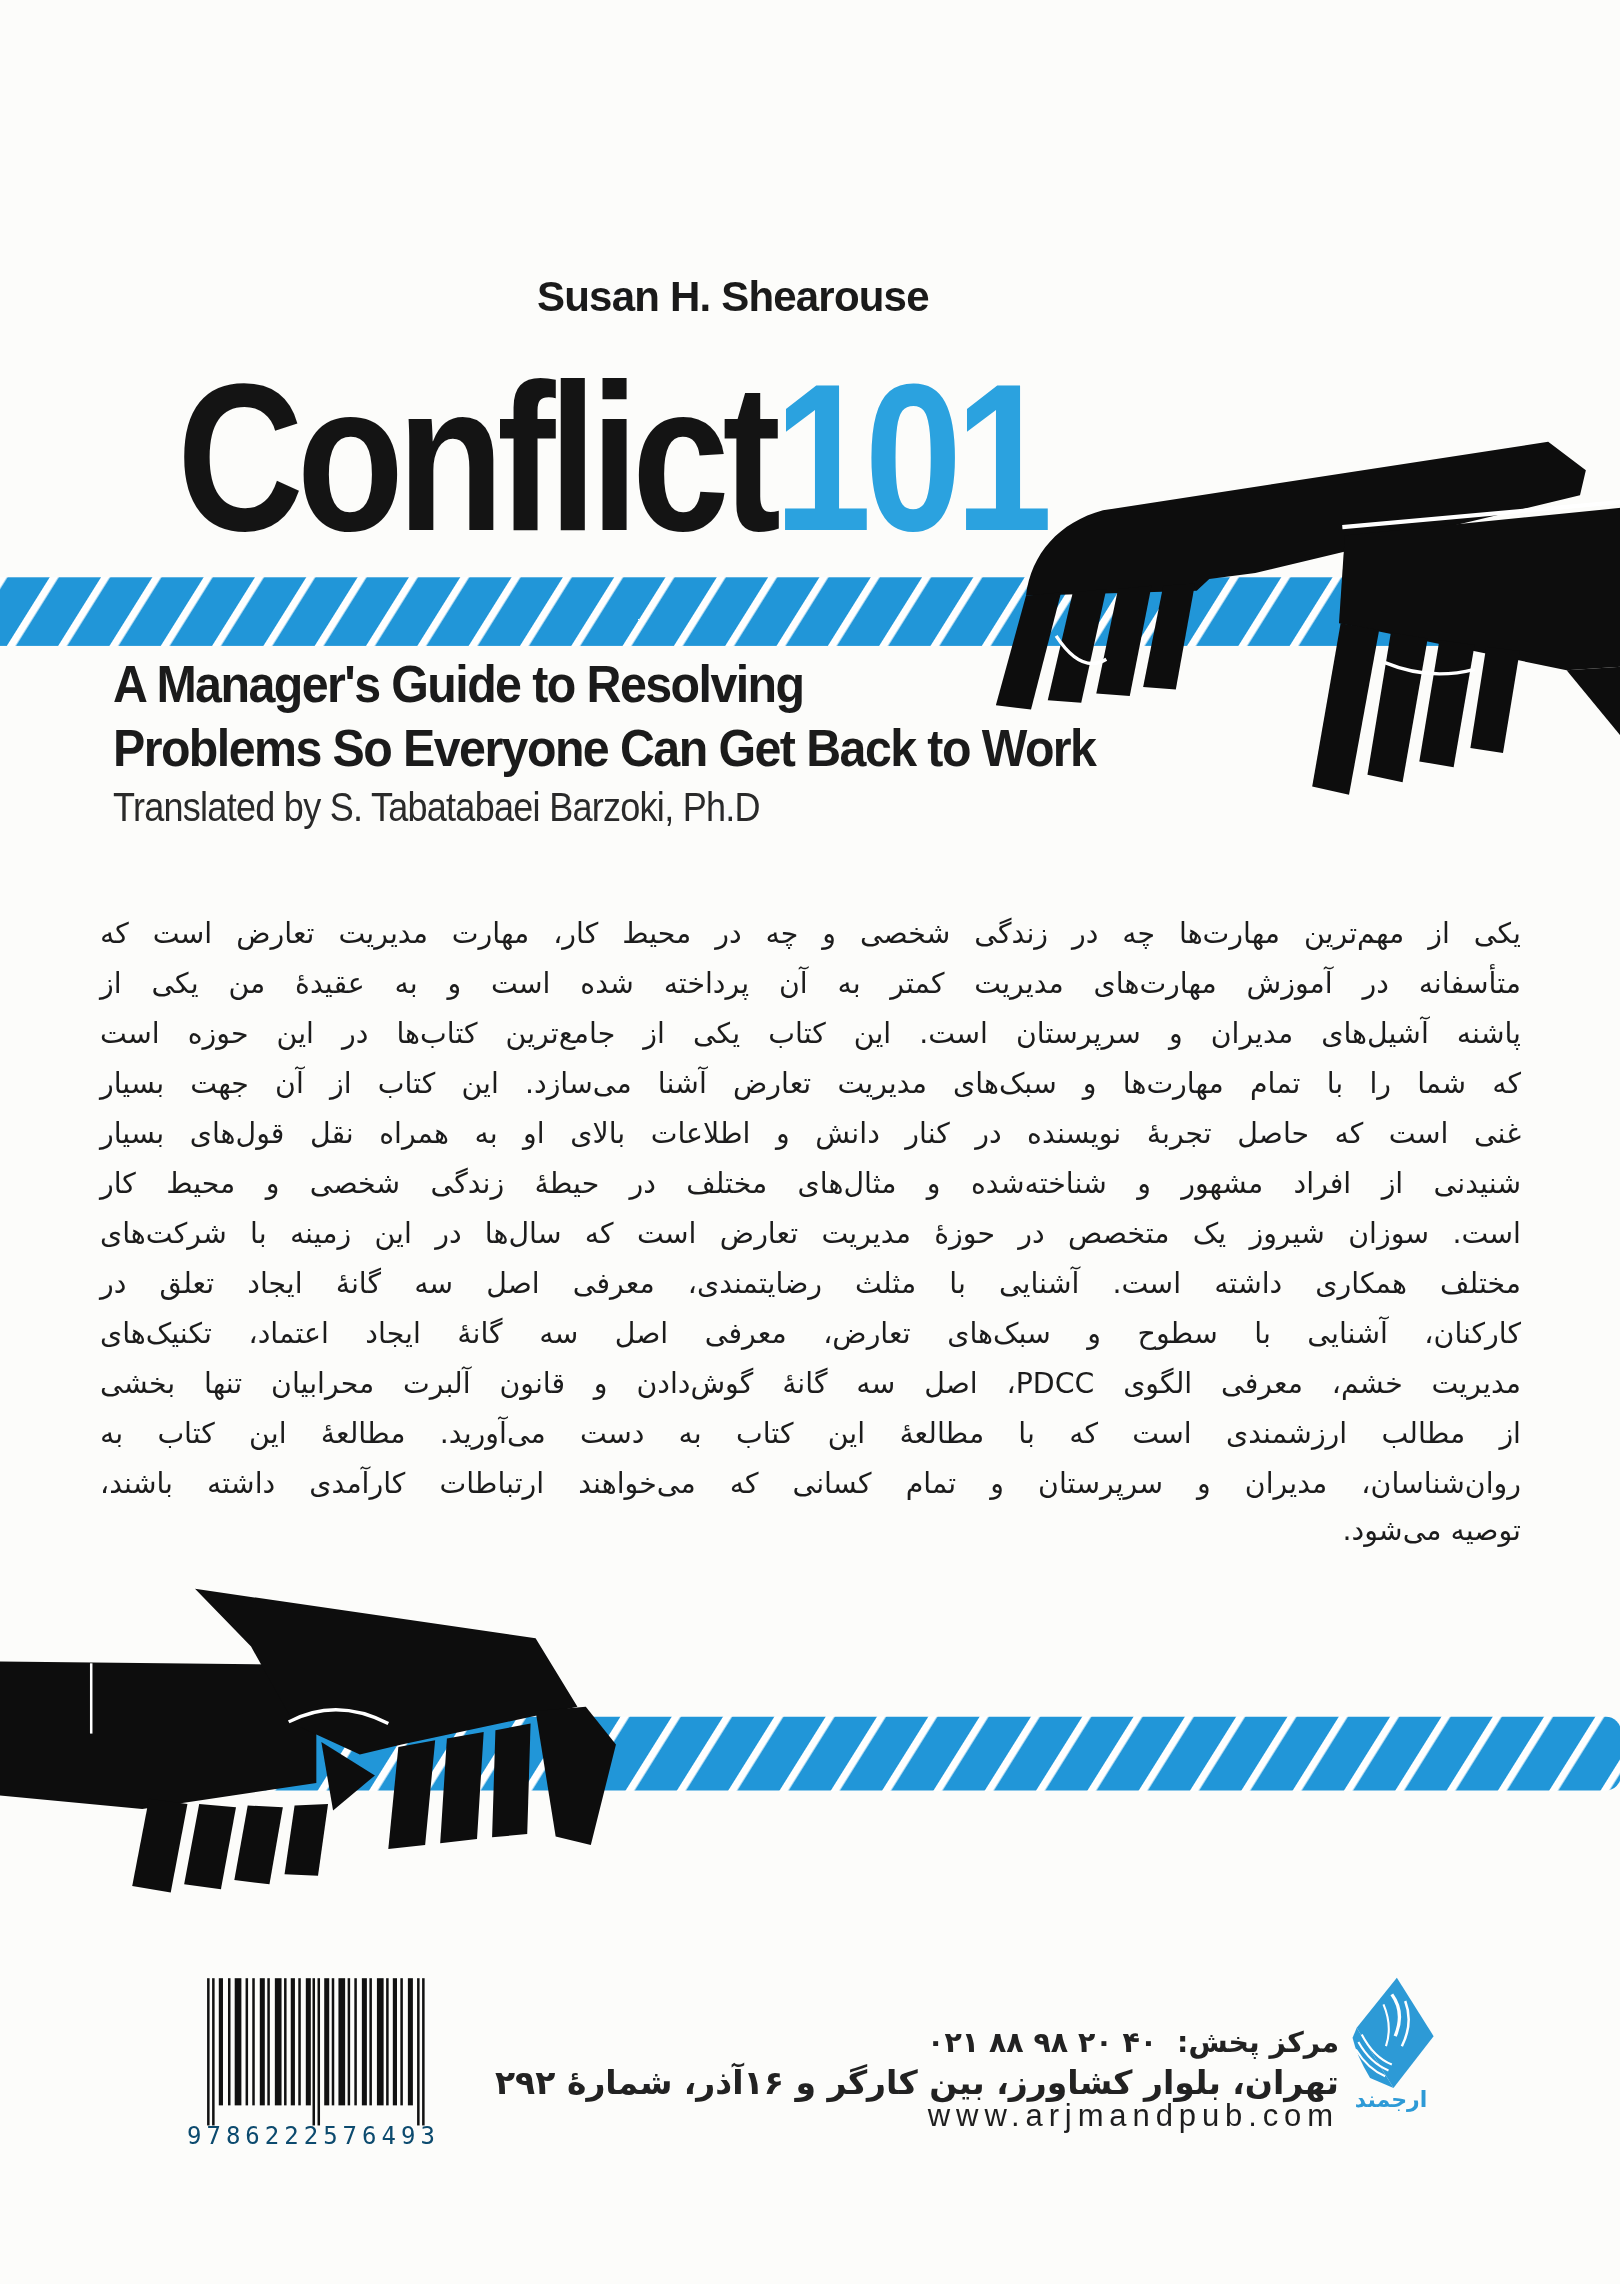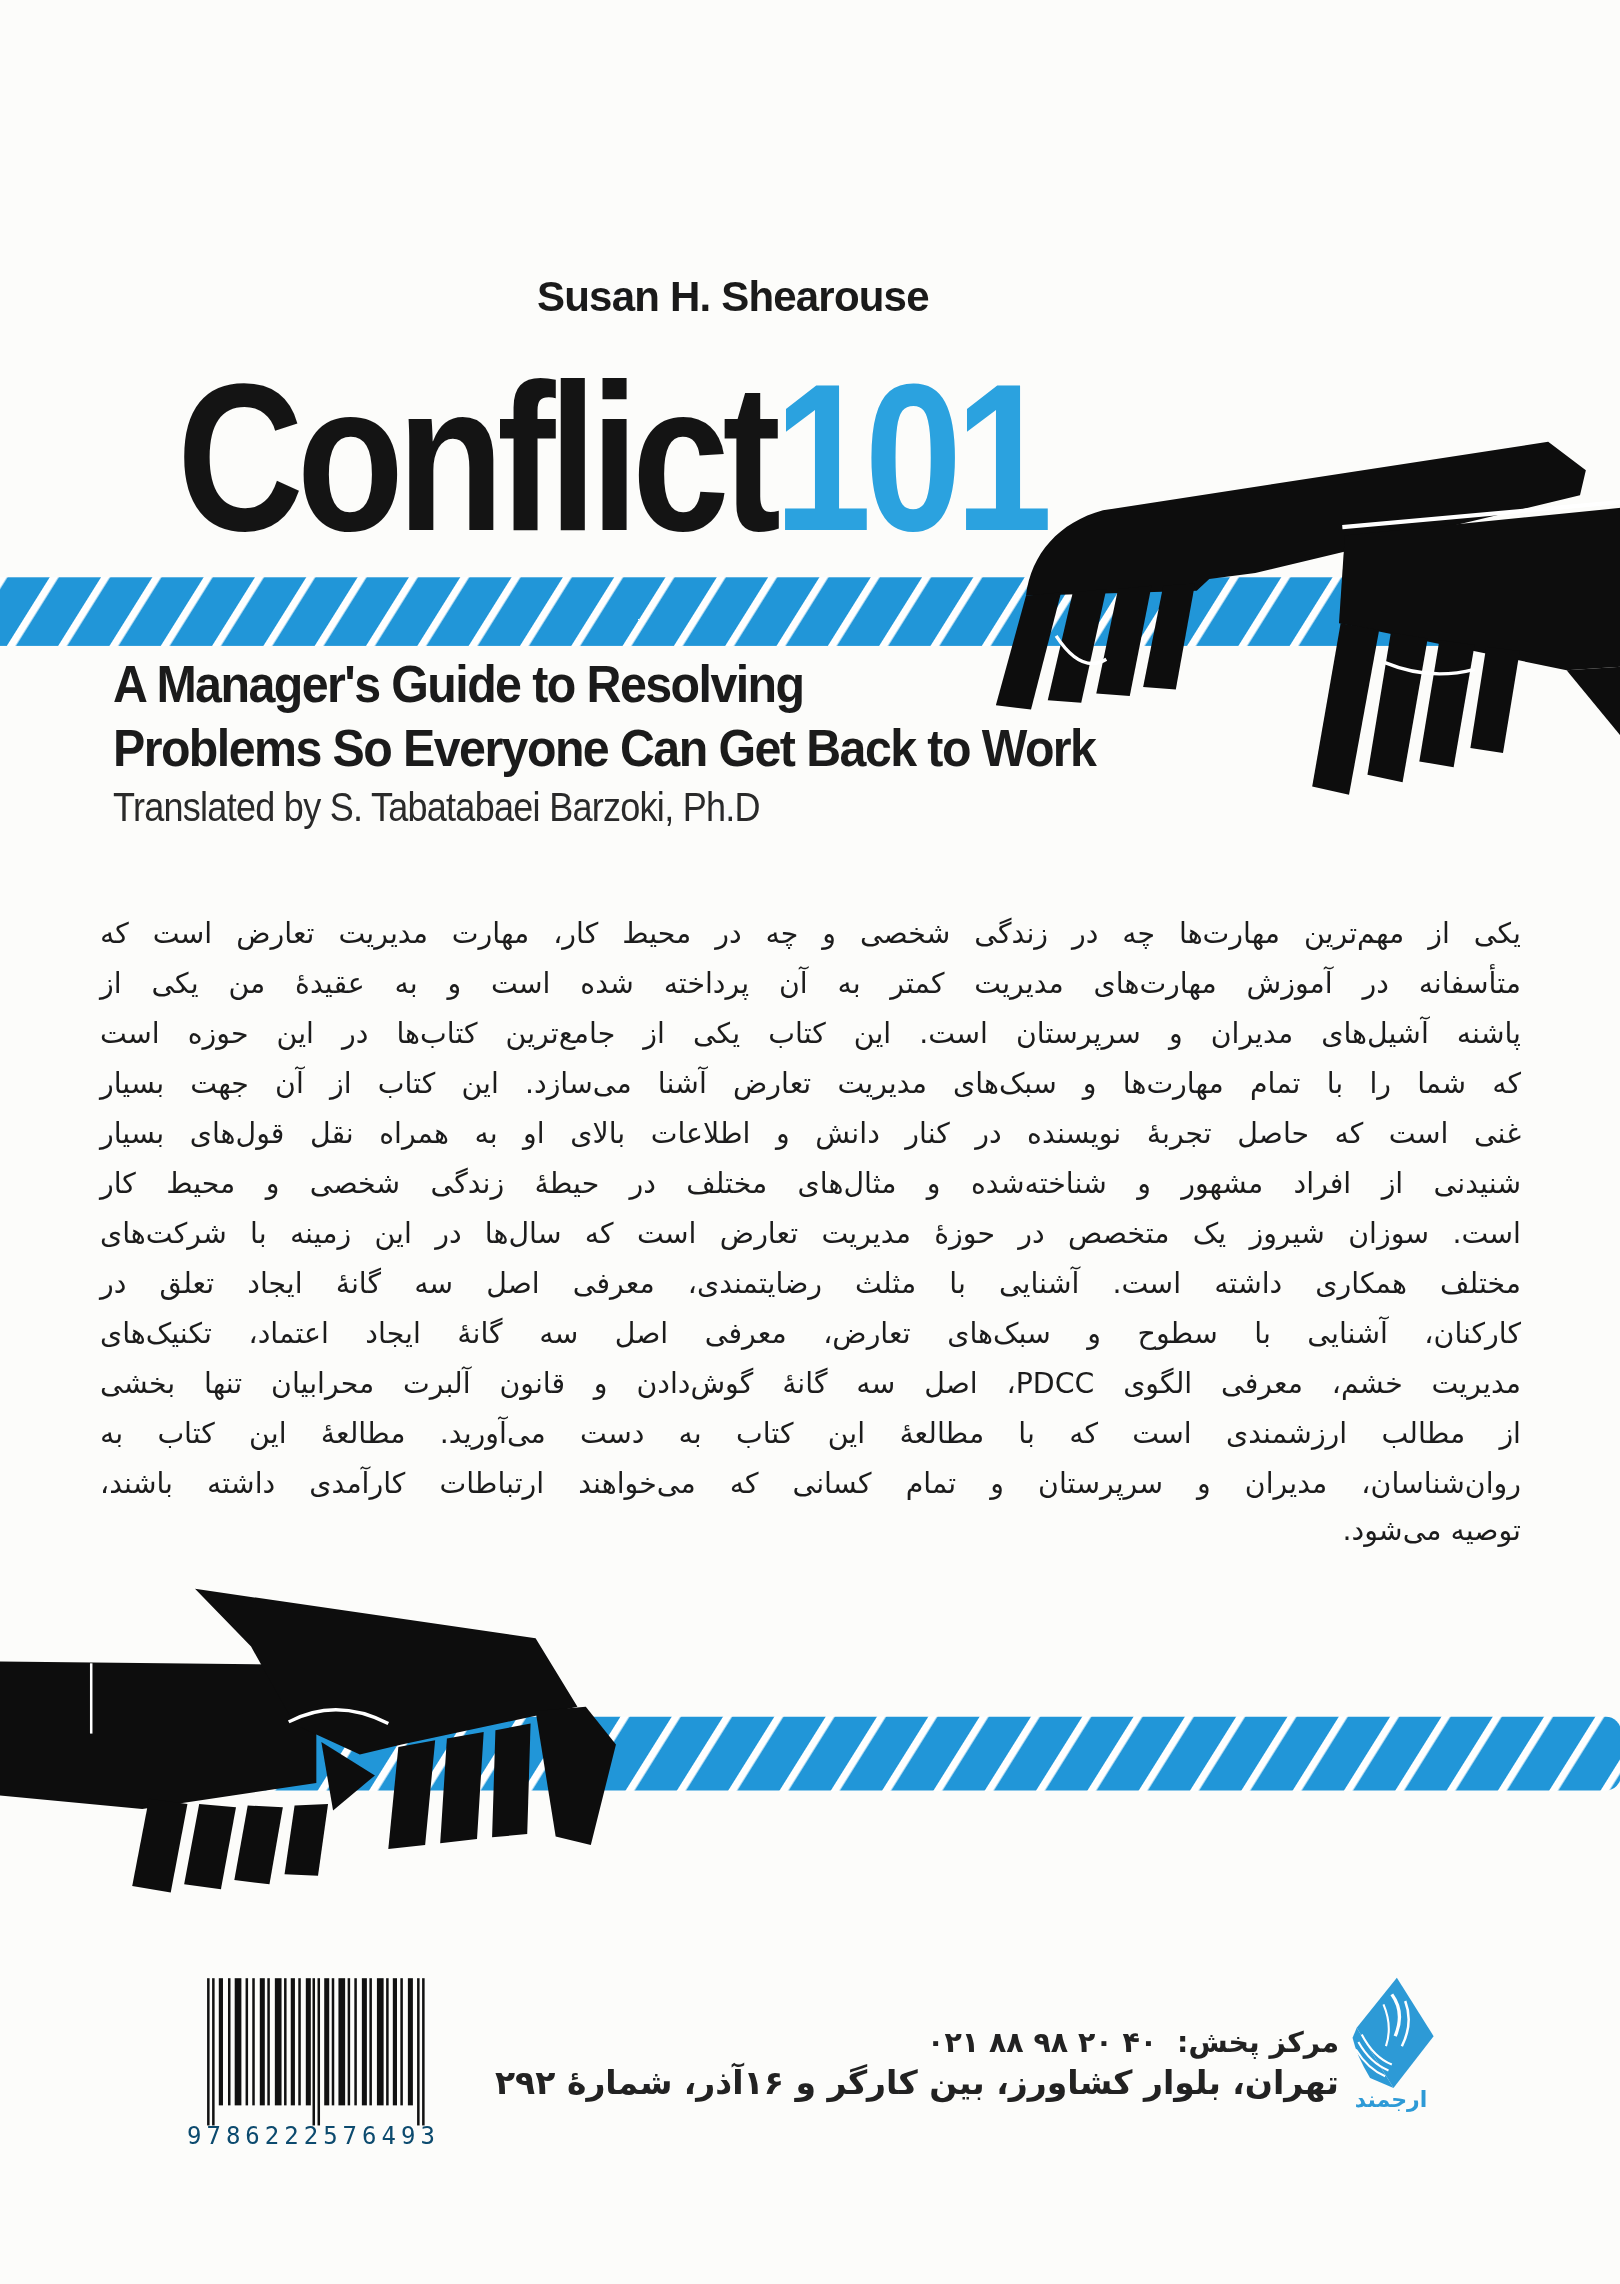--- a/index.html
+++ b/index.html
@@ -169,20 +169,21 @@
       </g>
     </svg>
   </div>
   <div class="abs barcode-digits">9786222576493</div>
 
   <div class="abs pub-line pub-phone-row">
     <span>مرکز پخش:</span>
     <span class="phone">۰۲۱ ۸۸ ۹۸ ۲۰ ۴۰</span>
   </div>
   <div class="abs pub-line pub-address">تهران، بلوار کشاورز، بین کارگر و ۱۶آذر، شمارهٔ ۲۹۲</div>
+  <div class="abs pub-line pub-web">www.arjmandpub.com</div>
 
   <div class="abs pub-logo">
     <svg width="97" height="117" viewBox="0 0 116 140" xmlns="http://www.w3.org/2000/svg">
       <path d="M62,2 L106,72 L58,134 L14,62 Z" fill="#2d9ad6"></path>
       <path d="M14,62 L58,134 L30,122 Q14,96 9,74 Z" fill="#2d9ad6"></path>
       <path d="M56,22 Q72,44 60,72" stroke="#ffffff" stroke-width="4" fill="none"></path>
       <path d="M72,30 Q82,56 68,84" stroke="#ffffff" stroke-width="3" fill="none"></path>
       <path d="M46,34 Q57,60 49,84" stroke="#ffffff" stroke-width="2.5" fill="none"></path>
       <path d="M20,70 Q34,97 56,106" stroke="#ffffff" stroke-width="2.5" fill="none"></path>
       <path d="M16,79 Q30,104 52,113" stroke="#ffffff" stroke-width="2.5" fill="none"></path>

